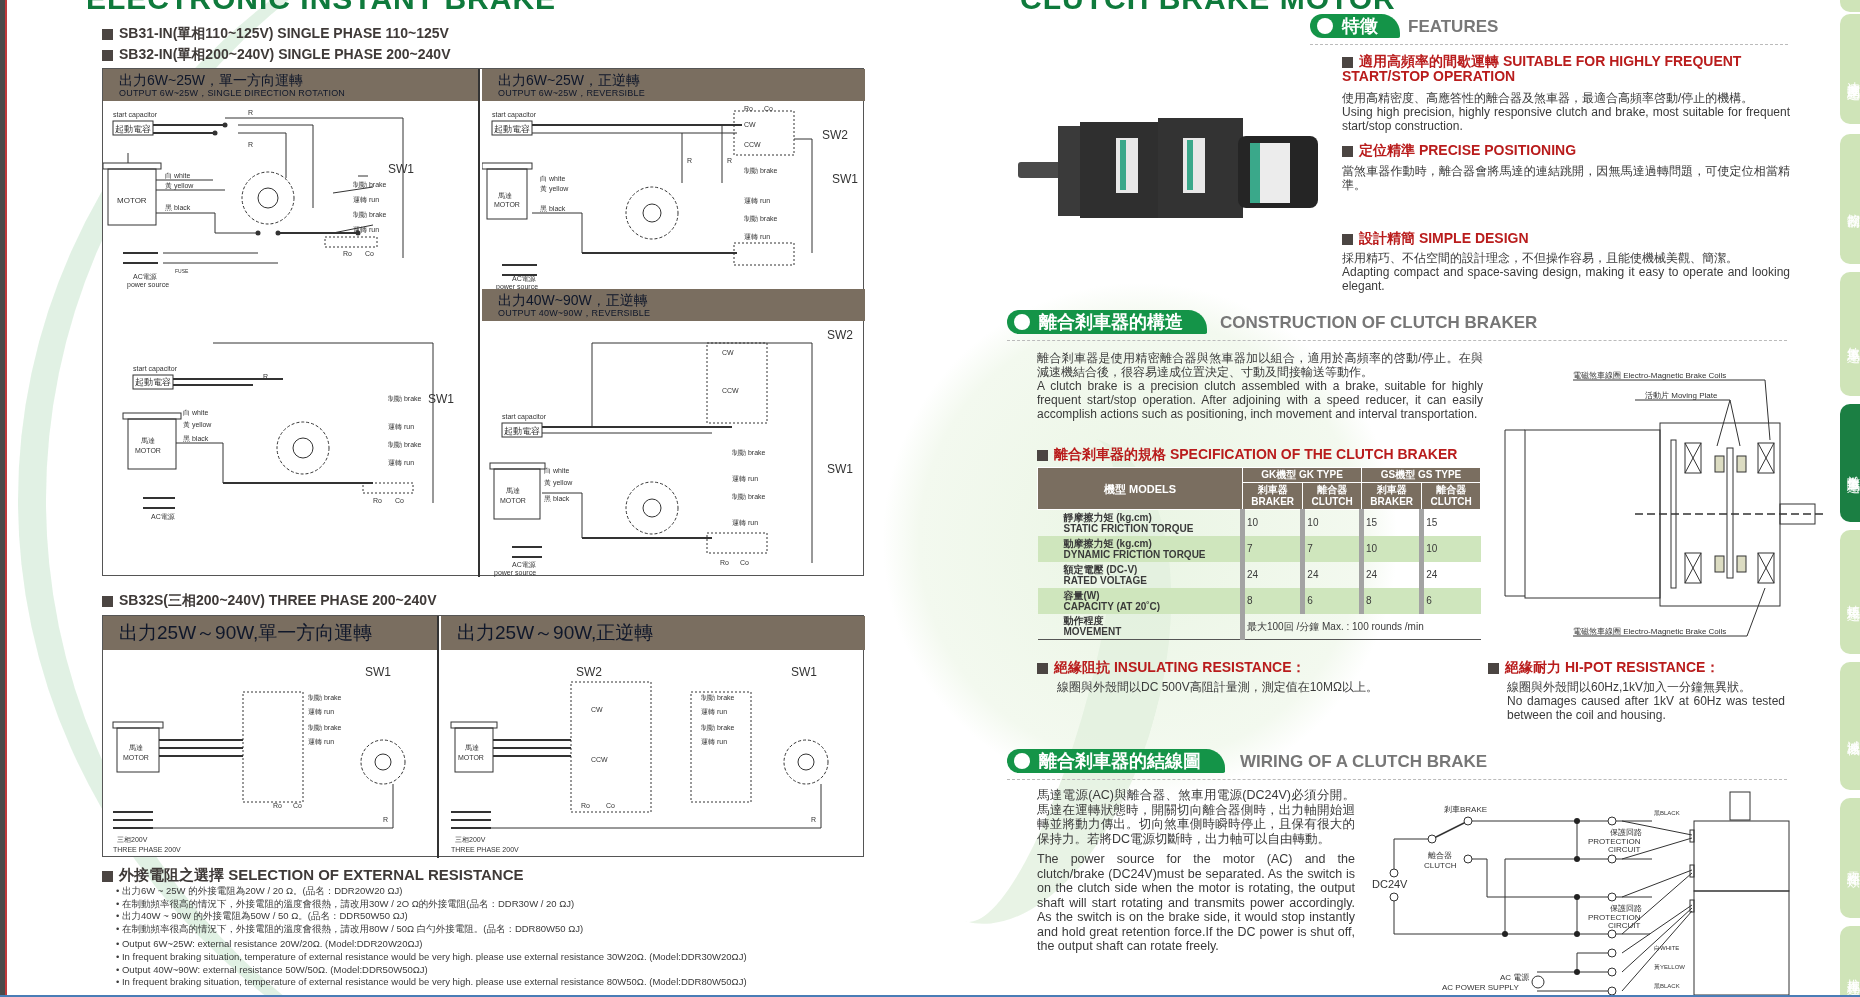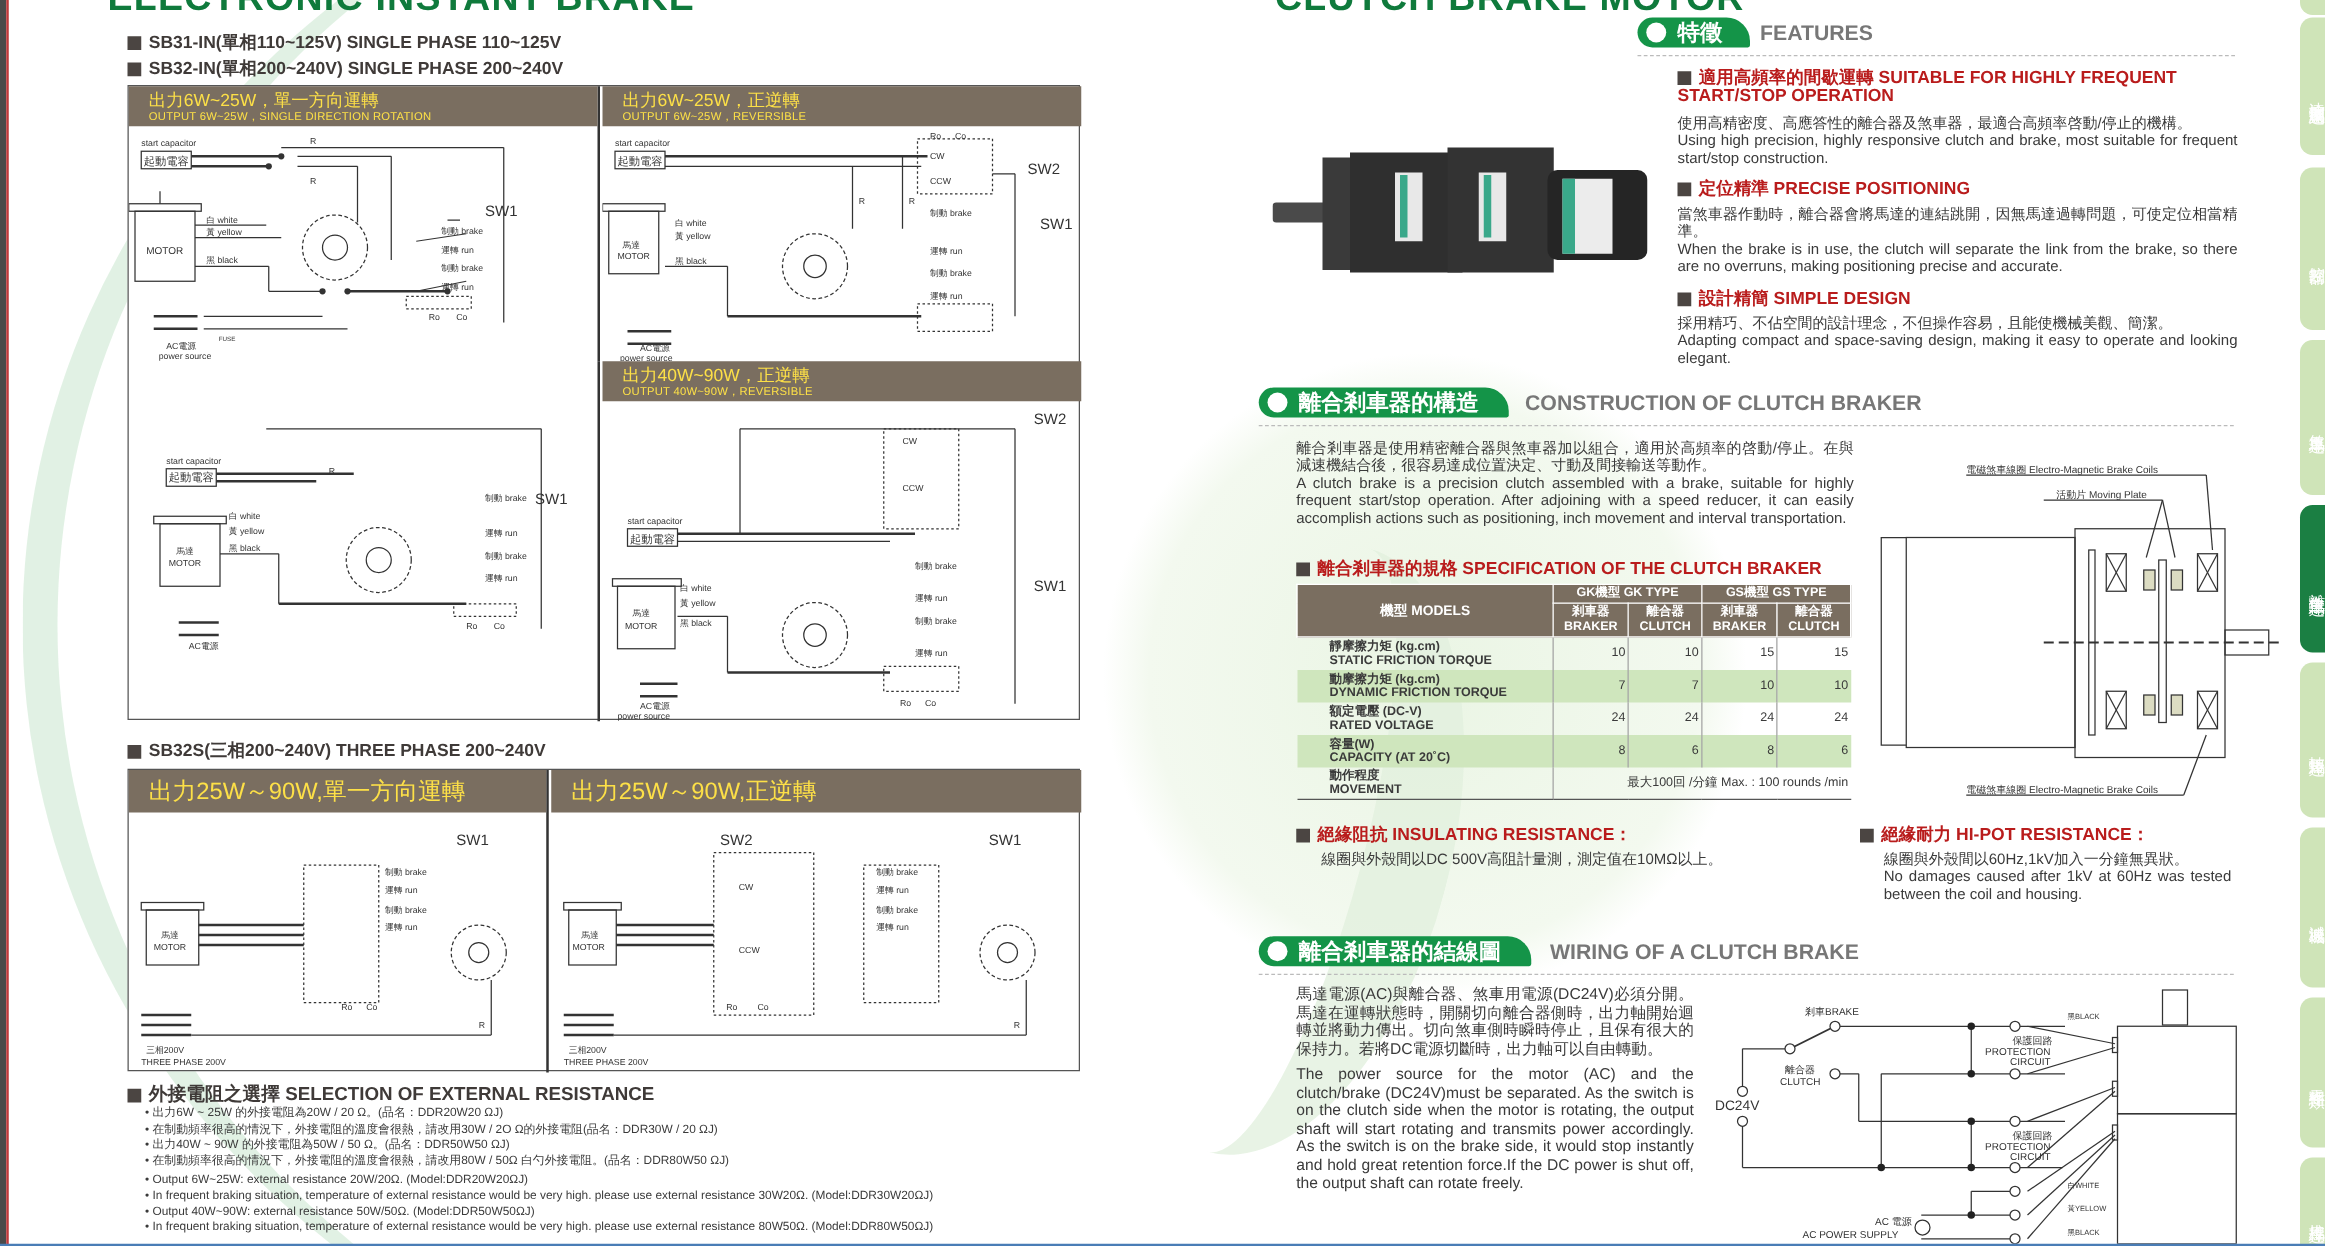--- a/index.html
+++ b/index.html
@@ -9,40 +9,40 @@
 .leftbar-red{position:absolute;left:5px;top:0;width:2px;height:997px;background:#c0393b}
 .bg-arc{position:absolute;border-radius:50%;pointer-events:none}
 .arc1{left:18px;top:-150px;width:1400px;height:1300px;border-left:28px solid #d5ecd9;opacity:.7}
 .arc2{left:880px;top:280px;width:520px;height:520px;background:radial-gradient(circle,#eaf5e4 0%,#f3f9ef 60%,rgba(255,255,255,0) 70%)}
 .arc3{left:900px;top:430px;width:260px;height:500px;border-right:70px solid #e3f1df;border-radius:50%;transform:rotate(15deg);opacity:.8}
 .top-title{position:absolute;top:-18px;font-size:30px;font-weight:bold;color:#0f7a3c;letter-spacing:1px}
 .sq{display:inline-block;width:11px;height:11px;background:#4b4542;margin-right:6px;vertical-align:middle}
 .h-series{position:absolute;font-weight:bold;font-size:14px;color:#3f3a38}
 .grid2{position:absolute;border:1px solid #555;background:#fff}
 .cell{position:absolute;border:0 solid #333}
-.cell-head{background:#7a6e60;color:#fde047;padding:4px 16px;height:32px}
+.cell-head{background:#7a6e60;color:#0f172a;padding:4px 16px;height:32px}
 .cell-head .zh{font-size:14px;line-height:15px;display:block}
 .cell-head .en{font-size:9px;line-height:11px;display:block;letter-spacing:.2px}
 .cell-head.tall{height:34px;display:flex;align-items:flex-start;font-size:19px}
 .diagram{position:absolute;left:0;right:0;bottom:0}
 svg text{font-family:"Liberation Sans","DejaVu Sans",sans-serif}
 .res-head{position:absolute;left:102px;top:866px;font-size:15px;font-weight:bold;color:#3f3a38}
 .res-list{position:absolute;left:116px;top:885px;font-size:9.5px;line-height:12.6px;color:#3a3a3a}
 .res-list li{list-style:none}
 .res-list li::before{content:"• ";}
 .res-list .gap{height:3px}
 .pill{position:absolute;height:24px;background:#149448;border-radius:14px 22px 2px 14px;color:#fff;font-size:18px;font-weight:bold;display:flex;padding-left:32px;padding-right:14px}
 .pill::before{content:"";position:absolute;left:7px;top:4px;width:16px;height:16px;border-radius:50%;background:#fff}
 .pill-en{position:absolute;font-size:17px;font-weight:bold;color:#777}
 .dash{position:absolute;border-top:1px dashed #bbb}
 .feat-h{position:absolute;font-size:14px;font-weight:bold;color:#b91c1c;line-height:15px}
 .feat-p{position:absolute;font-size:12px;line-height:14px;color:#3a3a3a;text-align:justify}
 .spec-table{position:absolute;left:1037px;top:467px;width:444px;border-collapse:collapse;font-size:10px}
 .spec-table th{background:#7a6e60;color:#fff;font-weight:bold;text-align:center;border:1px solid #fff;padding:1px 2px;line-height:12px}
-.spec-table td{text-align:right;border-left:1px solid #a3a3a3;padding:0 2px;height:26px;line-height:11px}
+.spec-table td{text-align:left;border-left:5px solid #a3a3a3;padding:0 2px;height:26px;line-height:11px}
 .spec-table td.lbl{text-align:left;padding-left:26px;font-weight:bold;border-left:none}
 .spec-table tr.alt td{background:#cfe6bd}
 .spec-table tr:last-child td{border-bottom:1px solid #555}
 .sidetabs{position:absolute;right:0;top:0;width:22px;height:997px}
 .tab{position:absolute;right:0;width:20px;background:#cfe4b8;border-radius:10px 0 0 10px;color:#fff;font-size:13px;line-height:14px;padding-top:10px;text-align:center;writing-mode:vertical-rl;letter-spacing:1px}
 .tab.active{background:#1b7f43}
 .bottom-line{position:absolute;left:0;bottom:0;width:1860px;height:2px;background:#4a7db6}
 .motor-img{position:absolute;left:1018px;top:98px;width:300px;height:135px}
 </style>
 </head>
@@ -384,21 +384,21 @@
     <rect x="165" y="40" width="22" height="55" fill="#e8e8e8"></rect>
       <rect x="169" y="42" width="6" height="50" fill="#3aa88a"></rect>
     <rect x="232" y="45" width="40" height="60" fill="#ececec"></rect>
       <rect x="232" y="45" width="10" height="60" fill="#3aa88a"></rect>
   </svg>
 
   <div class="feat-h" style="left:1342px;top:54px;width:450px"><span class="sq"></span><span>適用高頻率的間歇運轉 SUITABLE FOR HIGHLY FREQUENT START/STOP OPERATION</span></div>
   <div class="feat-p" style="left:1342px;top:91px;width:448px"><span>使用高精密度、高應答性的離合器及煞車器，最適合高頻率啓動/停止的機構。</span><br><span>Using high precision, highly responsive clutch and brake, most suitable for frequent start/stop construction.</span></div>
 
   <div class="feat-h" style="left:1342px;top:143px"><span class="sq"></span><span>定位精準 PRECISE POSITIONING</span></div>
-  <div class="feat-p" style="left:1342px;top:164px;width:448px"><span>當煞車器作動時，離合器會將馬達的連結跳開，因無馬達過轉問題，可使定位相當精準。</span><br><span>When the brake is in use, the clutch will separate the link from the brake, so there are no overruns, making positioning precise and accurate.</span></div>
+  <div class="feat-p" style="left:1342px;top:164px;width:448px"><span>當煞車器作動時，離合器會將馬達的連結跳開，因無馬達過轉問題，可使定位相當精準。</span><br></div>
 
   <div class="feat-h" style="left:1342px;top:231px"><span class="sq"></span><span>設計精簡 SIMPLE DESIGN</span></div>
   <div class="feat-p" style="left:1342px;top:251px;width:448px"><span>採用精巧、不佔空間的設計理念，不但操作容易，且能使機械美觀、簡潔。</span><br><span>Adapting compact and space-saving design, making it easy to operate and looking elegant.</span></div>
 
   <div class="pill" style="left:1007px;top:310px;width:200px">
       <span>離合剎車器的構造</span>
     </div>
   <div class="pill-en" style="left:1220px;top:313px">CONSTRUCTION OF CLUTCH BRAKER</div>
   <div class="dash" style="left:1007px;top:340px;width:780px"></div>
 

